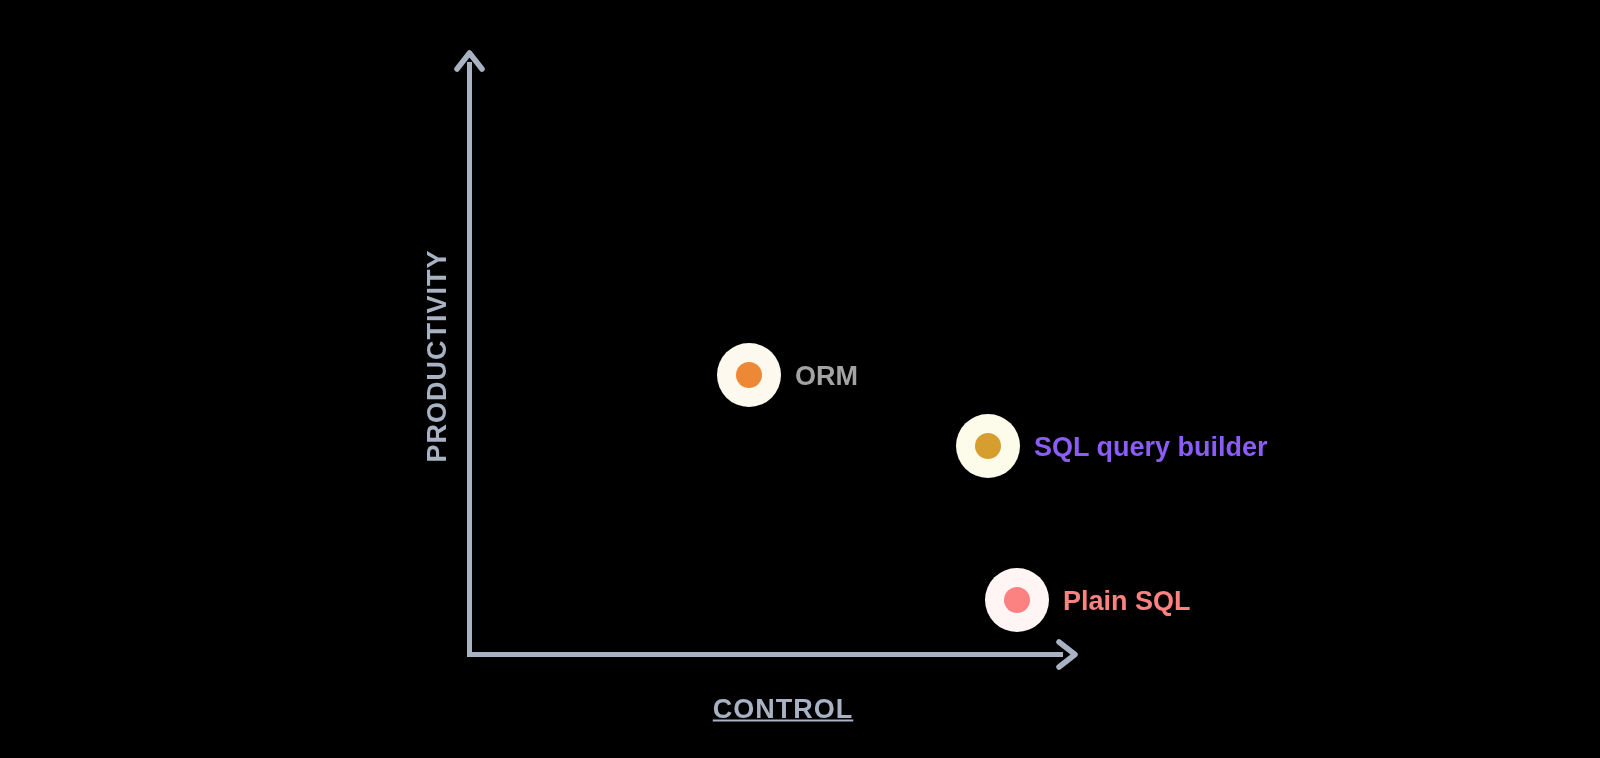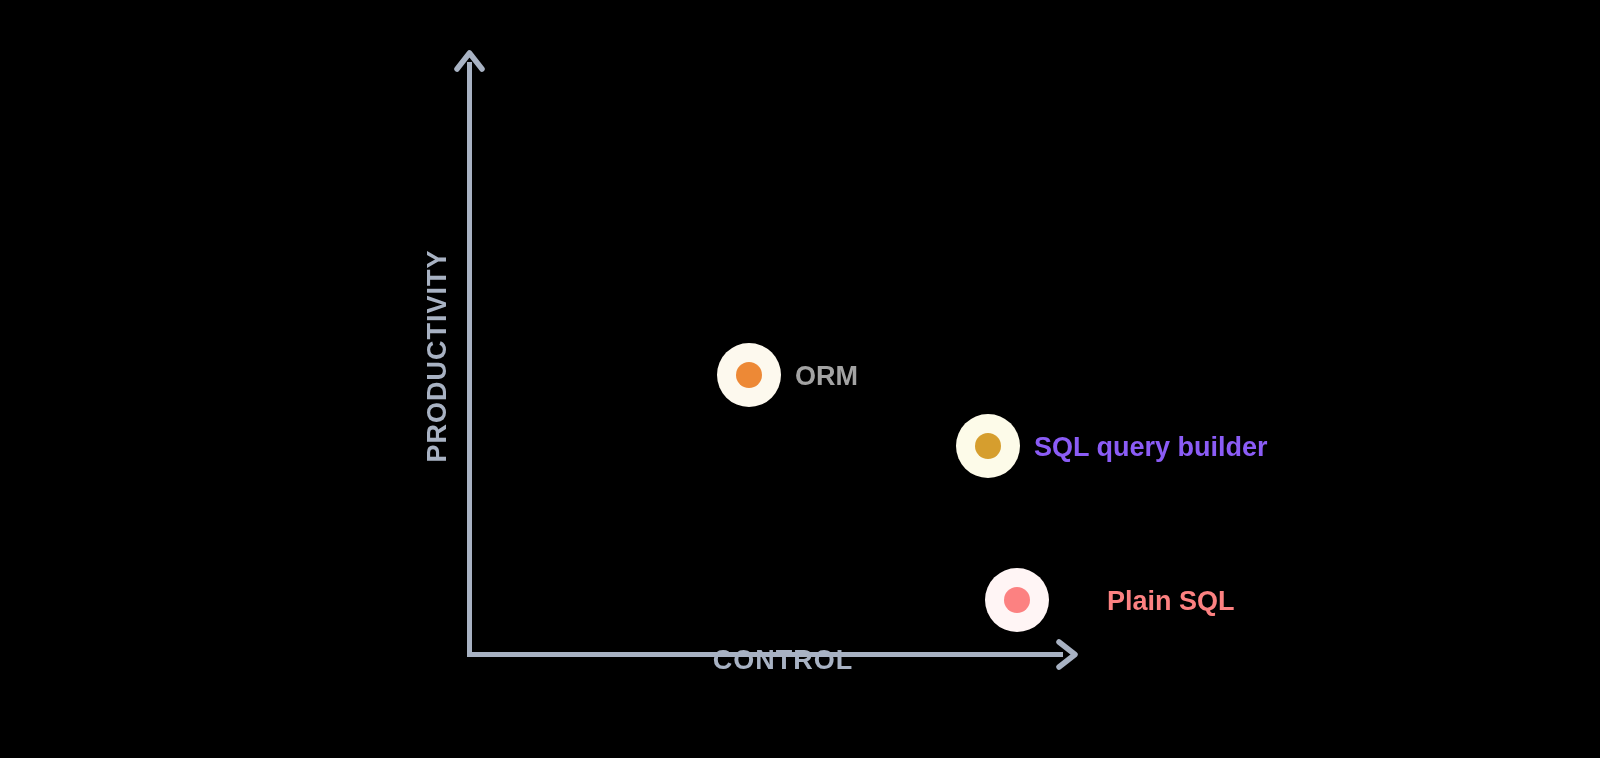--- a/index.html
+++ b/index.html
@@ -28,22 +28,23 @@
     white-space: nowrap;
     user-select: none;
   }
   #ylabel {
     left: 437px;
     top: 356px;
     transform: translate(-50%, -50%) rotate(-90deg);
   }
   #xlabel {
     left: 783px;
-    top: 660px;
+    top: 709px;
     transform: translate(-50%, -50%);
+    text-decoration: underline;
   }
   .point {
     position: absolute;
     width: 0;
     height: 0;
   }
   .halo {
     position: absolute;
     left: -32px;
     top: -32px;
@@ -94,16 +95,16 @@
 
   <div class="point" style="left: 988px; top: 446px;">
     <span class="halo" style="background: rgb(253, 251, 233);"></span>
     <span class="dot" style="background: rgb(214, 158, 46);"></span>
     <span class="point-label" style="color: #8b5cf6;">SQL query builder</span>
   </div>
 
   <div class="point" style="left: 1017px; top: 600px;">
     <span class="halo" style="background: rgb(255, 245, 245);"></span>
     <span class="dot" style="background: rgb(252, 129, 129);"></span>
-    <span class="point-label" style="color: rgb(252, 129, 129); margin-left: 44px;">Plain SQL</span>
+    <span class="point-label" style="color: rgb(252, 129, 129);">Plain SQL</span>
   </div>
 
 </div>
 
 </body></html>

